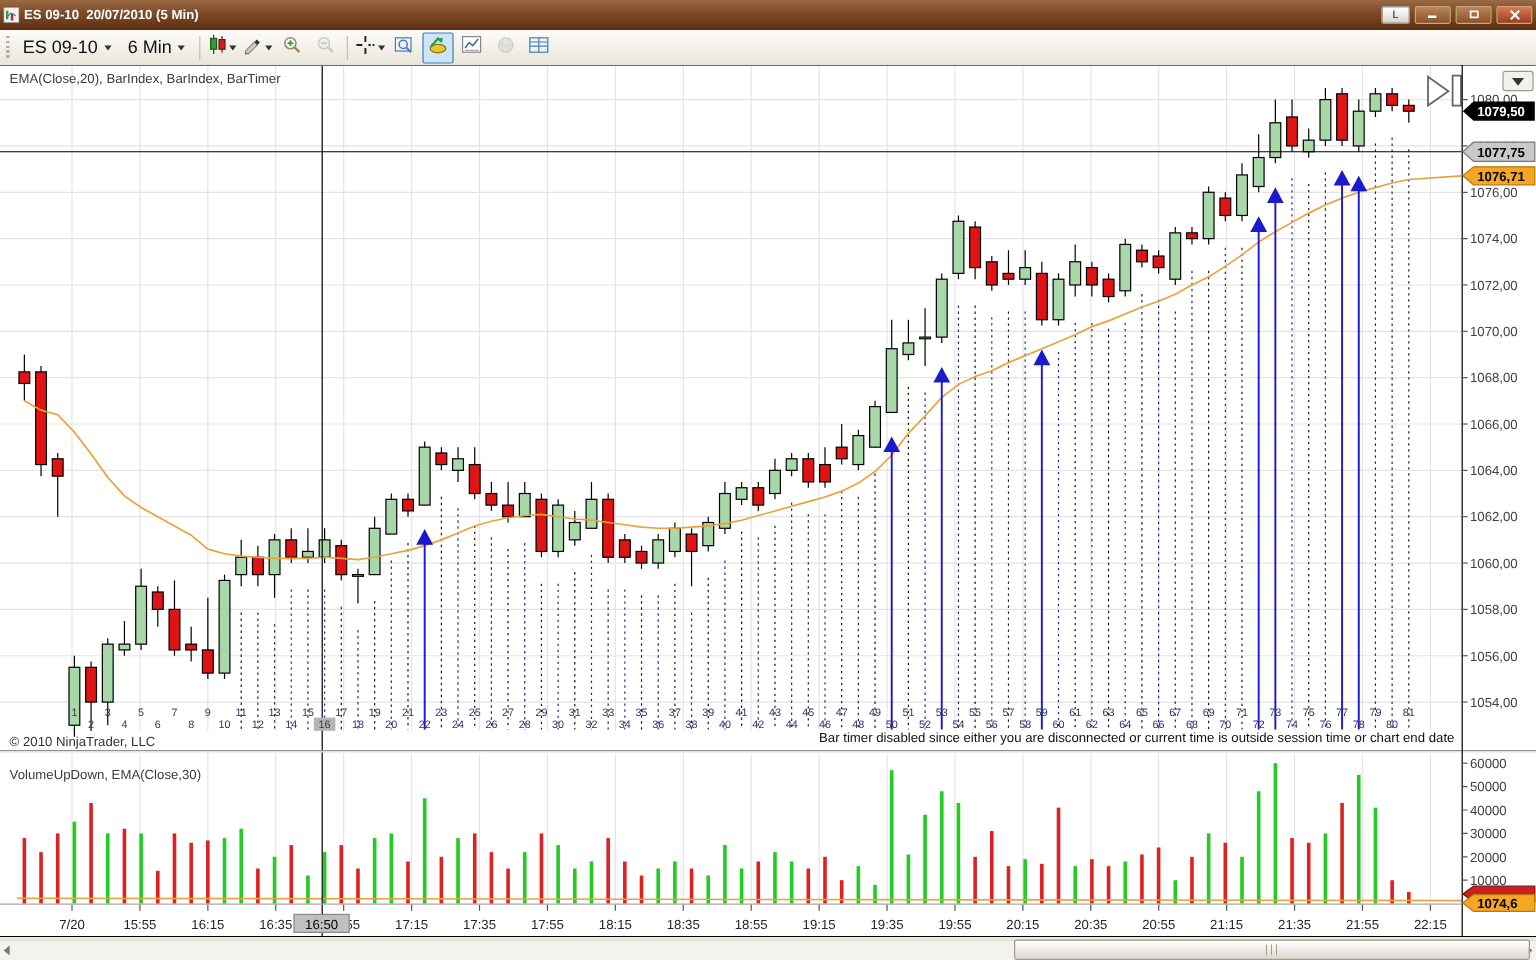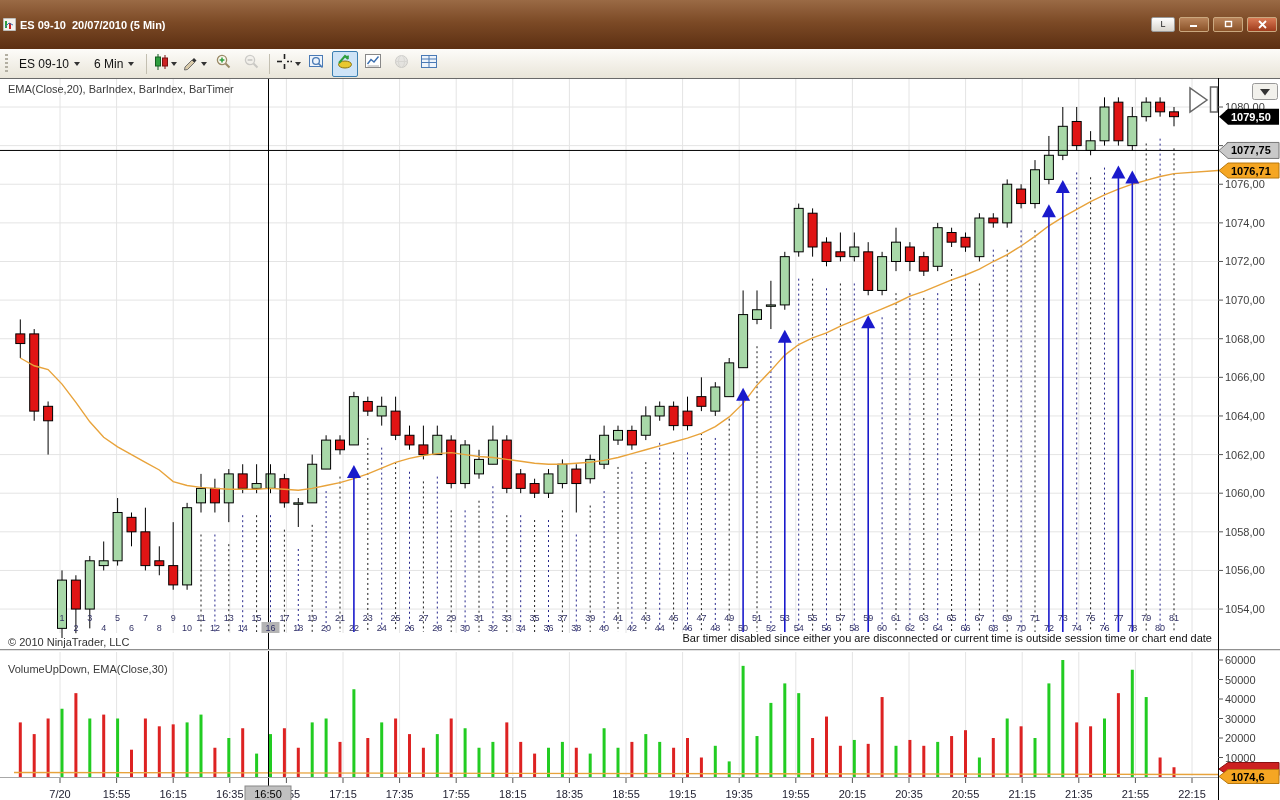--- a/index.html
+++ b/index.html
@@ -1,38 +1,38 @@
 <!DOCTYPE html>
 <html><head>
 <meta charset="utf-8">
 <style>
   html,body{margin:0;padding:0;}
   body{width:1280px;height:800px;overflow:hidden;background:#fff;
        font-family:"Liberation Sans",sans-serif;-webkit-font-smoothing:antialiased;}
   .app{width:1280px;height:800px;position:relative;background:#fff;}
 
   
-  .titlebar{height:17px;display:flex;align-items:center;padding:16px 3px;gap:4px;
+  .titlebar{height:17px;display:flex;align-items:center;padding:4px 3px;gap:4px;
     background:linear-gradient(#9a6a45 0%,#7c4a26 45%,#5c2f12 100%);}
   .app-icon{width:13px;height:13px;display:inline-flex;}
   .title-text{color:#fff;font-size:11px;font-weight:bold;white-space:pre;}
   .tb-spacer{flex:1;}
   .lock-btn{width:22px;height:13px;line-height:12px;text-align:center;font-size:9px;color:#222;
     background:linear-gradient(#ffffff,#d8d4cc);border:1px solid #9a9a9a;border-radius:2px;}
   .winbtn{width:28px;height:13px;display:inline-flex;align-items:center;justify-content:center;
     border:1px solid #caa87f;border-radius:2px;background:linear-gradient(#b9855c,#8a5228);}
   .winbtn.close{background:linear-gradient(#d97b55,#a03c1c);}
   .winbtn svg{display:block;}
 
   
   .toolbar{height:29px;display:flex;align-items:center;padding:0 4px;gap:2px;
     background:linear-gradient(#fdfcf9,#e9e5d9);}
   .grip{width:3px;height:20px;margin:0 4px 0 1px;
     background:repeating-linear-gradient(180deg,#b3afa2 0 2px,transparent 2px 4px);}
-  .dd{display:flex;align-items:center;gap:5px;padding:2px 7px 2px 5px;font-size:12px;color:#111;cursor:default;}
+  .dd{display:flex;align-items:center;gap:5px;padding:2px 7px 2px 5px;font-size:15px;color:#111;cursor:default;}
   .caret{width:0;height:0;border-left:3px solid transparent;border-right:3px solid transparent;border-top:4px solid #333;}
   .sep{width:1px;height:20px;background:#c3bfb1;margin:0 3px;}
   .tbtn{min-width:24px;height:24px;display:flex;align-items:center;justify-content:center;gap:2px;
     border:1px solid transparent;border-radius:2px;}
   .tbtn.selected{border-color:#3c7fb1;background:#cfe4f7;}
   .tbtn.disabled{opacity:.45;}
 
   
   #chart{display:block;}
   #chart text{font-family:"Liberation Sans",sans-serif;}

